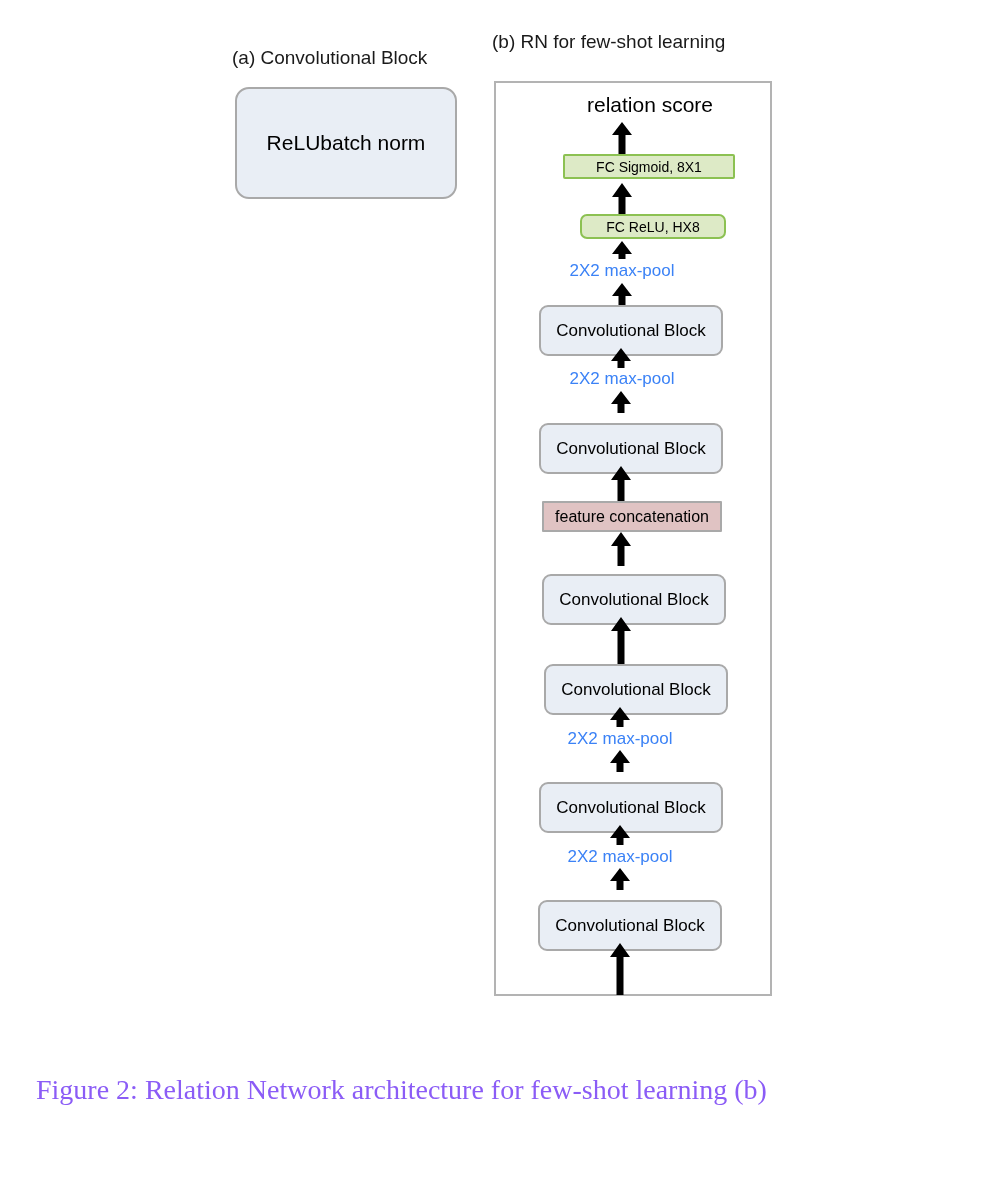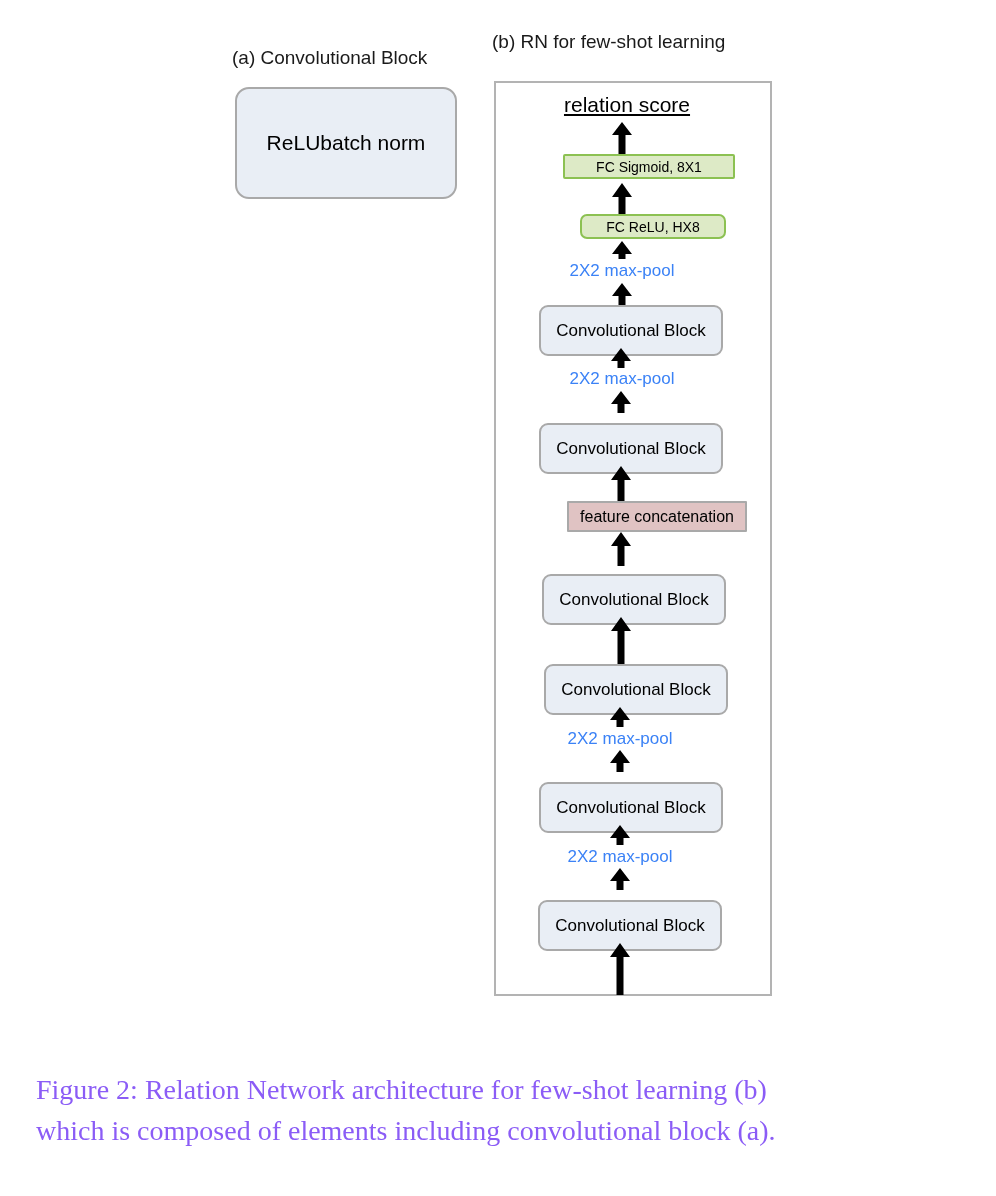--- a/index.html
+++ b/index.html
@@ -91,21 +91,20 @@
     height: 25px;
   }
 
   .concat-block {
     background: #e0c3c3;
     border: 2px solid #a9a9a9;
     border-radius: 1px;
     font-size: 16px;
     color: #000;
     height: 31px;
-    margin-left: 25px;
   }
 
   .pool-label {
     font-size: 17px;
     color: #3b82f6;
     background: transparent;
     border: 0;
     height: 22px;
   }
 
@@ -142,21 +141,21 @@
 
 <div class="panel-title" id="title-b">(b) RN for few-shot learning</div>
 
 <div id="conv-detail-box">
   <div class="line">ReLU</div>
   <div class="line">batch norm</div>
 </div>
 
 <div id="rn-frame">
 
-  <div class="node score-label" style="left:55px; top:9px; width:152px;text-decoration:underline;">relation score</div>
+  <div class="node score-label" style="left:78px; top:9px; width:152px;">relation score</div>
 
   <div class="arrow" style="left:115px; top:39px;">
     <svg width="22" height="32" viewBox="0 0 22 32">
       <polygon points="11,0 21,13 14.5,13 14.5,32 7.5,32 7.5,13 1,13" fill="#000000"></polygon>
     </svg>
   </div>
 
   <div class="node fc-block" style="left:67px; top:71px; width:172px;">FC Sigmoid,  8X1</div>
 
   <div class="arrow" style="left:115px; top:100px;">
@@ -258,14 +257,13 @@
   <div class="arrow" style="left:113px; top:860px;">
     <svg width="22" height="52" viewBox="0 0 22 52">
       <polygon points="11,0 21,14 14.5,14 14.5,52 7.5,52 7.5,14 1,14" fill="#000000"></polygon>
     </svg>
   </div>
 
 </div>
 
 <div id="caption">
   <div>Figure 2:  Relation Network architecture for few-shot learning (b)</div>
-  <div>which is composed of elements including convolutional block (a).</div>
 </div>
 
 </body></html>

